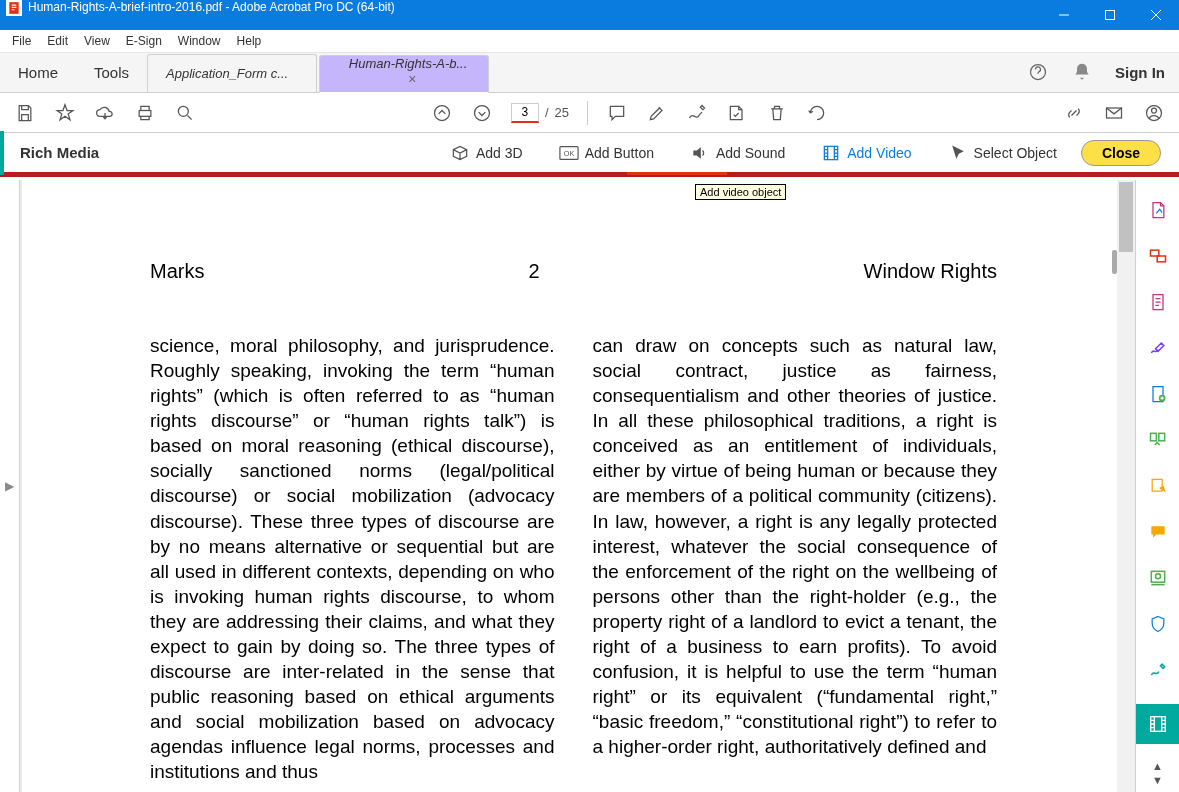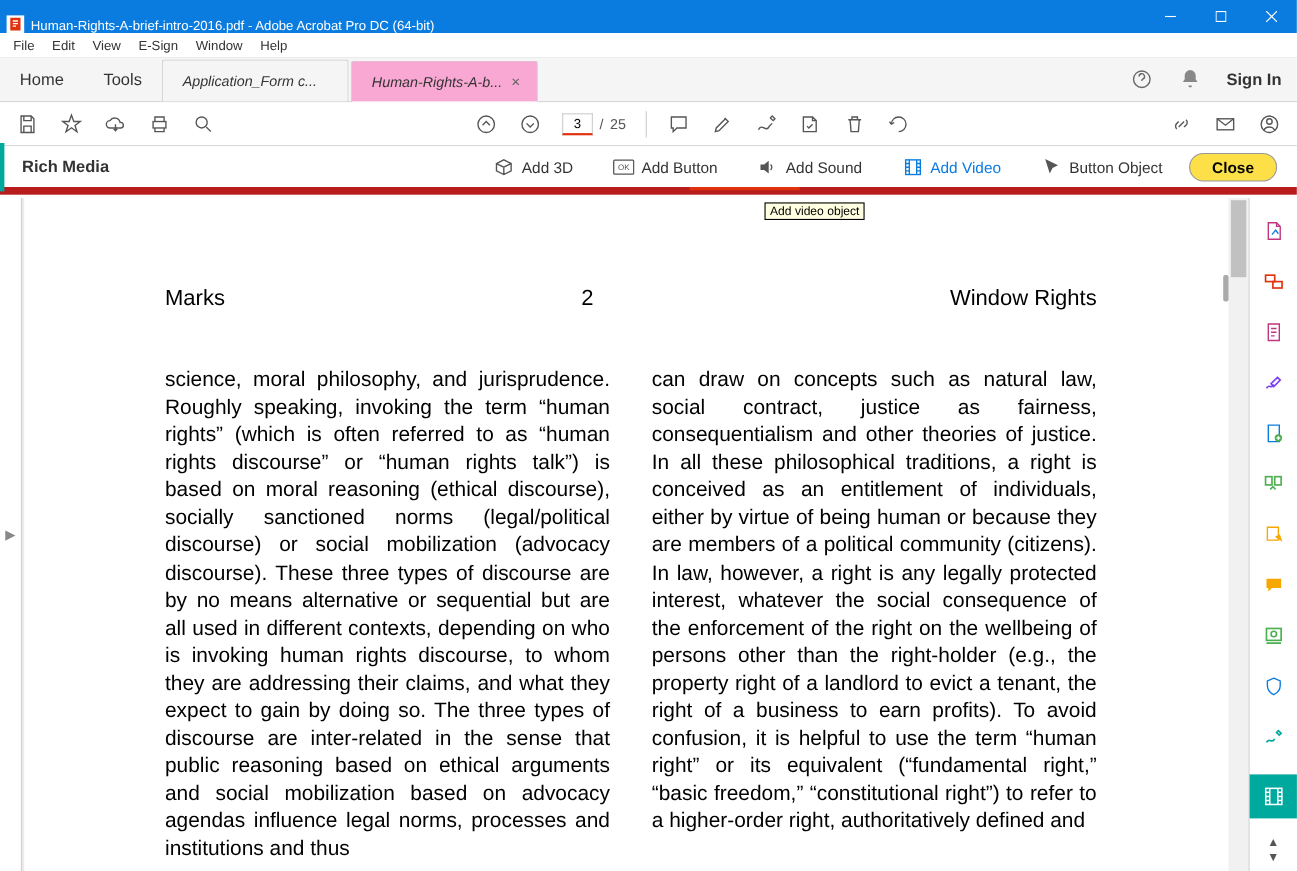--- a/index.html
+++ b/index.html
@@ -1,51 +1,51 @@
 <!DOCTYPE html>
 <html><head>
 <meta charset="utf-8">
 <style>
 * { margin:0; padding:0; box-sizing:border-box; font-family:"Segoe UI",Arial,sans-serif; }
 body { width:1179px; height:792px; overflow:hidden; background:#fff; position:relative; }
 
 
-.titlebar { height:30px; background:#0a7ce0; color:#fff; display:flex; align-items:flex-end; font-size:12px; padding-left:6px; }
+.titlebar { height:30px; background:#0a7ce0; color:#fff; display:flex; align-items:flex-start; font-size:12px; padding-left:6px; }
 .titlebar .app-icon { width:16px; height:16px; background:#fff; margin-right:6px; display:flex; align-items:center; justify-content:center; }
 .titlebar .app-icon svg { width:14px; height:14px; }
 .titlebar .title { flex:1; }
 .winbtns { display:flex; height:100%; }
 .winbtn { width:46px; display:flex; align-items:center; justify-content:center; cursor:pointer; }
 
 
 .menubar { height:23px; background:#fff; display:flex; align-items:center; font-size:12px; border-bottom:1px solid #e6e6e6; padding-left:4px; }
 .menuitem { padding:0 8px; height:100%; display:flex; align-items:center; cursor:pointer; color:#333; }
 
 
 .tabrow { height:40px; background:#f5f5f5; display:flex; align-items:flex-end; border-bottom:1px solid #d0d0d0; }
 .hometab,.toolstab { padding:0 18px; height:40px; display:flex; align-items:center; font-size:15px; color:#333; cursor:pointer; }
 .doctab { height:38px; background:#f5f5f5; border:1px solid #d0d0d0; border-bottom:none; display:flex; align-items:center; padding:0 10px 0 18px; font-size:13px; color:#333; min-width:170px; margin-right:2px; cursor:pointer; border-radius:3px 3px 0 0;font-style:italic; }
-.doctab.active { background:#f9a8d4; border-bottom:1px solid #fff; position:relative; top:1px; }
+.doctab.active { background:#c4b5fd; border-bottom:1px solid #fff; position:relative; top:1px;flex-direction:column; }
 .doctab .closex { margin-left:8px; font-size:14px; color:#666; cursor:pointer; }
 .tabspacer { flex:1; }
 .tabright { display:flex; align-items:center; height:40px; padding-right:14px; gap:22px; }
 .iconbtn { width:22px; height:22px; display:flex; align-items:center; justify-content:center; cursor:pointer; color:#666; }
 .signin { font-size:15px; font-weight:600; color:#333; cursor:pointer; }
 
 
 .toolbar { height:40px; background:#fff; border-bottom:1px solid #d0d0d0; display:flex; align-items:center; padding:0 14px; }
 .toolbar .left,.toolbar .right { display:flex; align-items:center; gap:18px; }
 .toolbar .mid { flex:1; display:flex; align-items:center; justify-content:center; gap:18px; }
 .tbicon { width:22px; height:22px; display:flex; align-items:center; justify-content:center; cursor:pointer; color:#555; }
 .pagebox { display:flex; align-items:center; gap:6px; font-size:13px; color:#555; }
 .pagebox input { width:28px; height:20px; text-align:center; border:1px solid #ccc; font-size:12px; border-bottom:2px solid #e0320f; }
 .sep { width:1px; height:24px; background:#ccc; }
 
 
-.richbar { height:44px; background:#fff; border-bottom:7px solid #b91c1c; display:flex; align-items:center; position:relative; }
+.richbar { height:44px; background:#fff; border-bottom:5px solid #b91c1c; display:flex; align-items:center; position:relative; }
 .richbar .leftaccent { width:4px; height:44px; background:#00a99d; position:absolute; left:0; }
 .richlabel { font-size:15px; font-weight:600; color:#333; margin-left:20px; }
 .richspacer { flex:1; }
 .richtools { display:flex; align-items:center; gap:36px; margin-right:24px; }
 .richtool { display:flex; align-items:center; gap:6px; cursor:pointer; font-size:14px; color:#333; }
 .richtool.active { color:#0a7ce0; }
 .richtool.active .rticon { color:#0a7ce0; }
 .richtool.active::after{ content:""; position:absolute; }
 .rticon { width:20px; height:20px; display:flex; align-items:center; justify-content:center; color:#555; }
 .closebtn { border:1px solid #999; border-radius:999px; padding:4px 20px; font-size:14px; font-weight:600; margin-right:18px; cursor:pointer; background:#fde047; }
@@ -286,21 +286,21 @@
           </svg>
         </span>
         <span>Add Video</span>
       </div>
     <div class="richtool">
         <span class="rticon">
           <svg width="20" height="20" viewBox="0 0 24 24" fill="currentColor">
             <path d="M5 3l5 16 3-6 6-3z"></path>
           </svg>
         </span>
-        <span>Button Object</span>
+        <span>Select Object</span>
       </div>
   </div>
   <div class="closebtn">Close</div>
   <div class="redline"></div>
 </div>
 
 <div class="tooltip">Add video object</div>
 
 <div class="docarea">
   <div class="leftrail">

